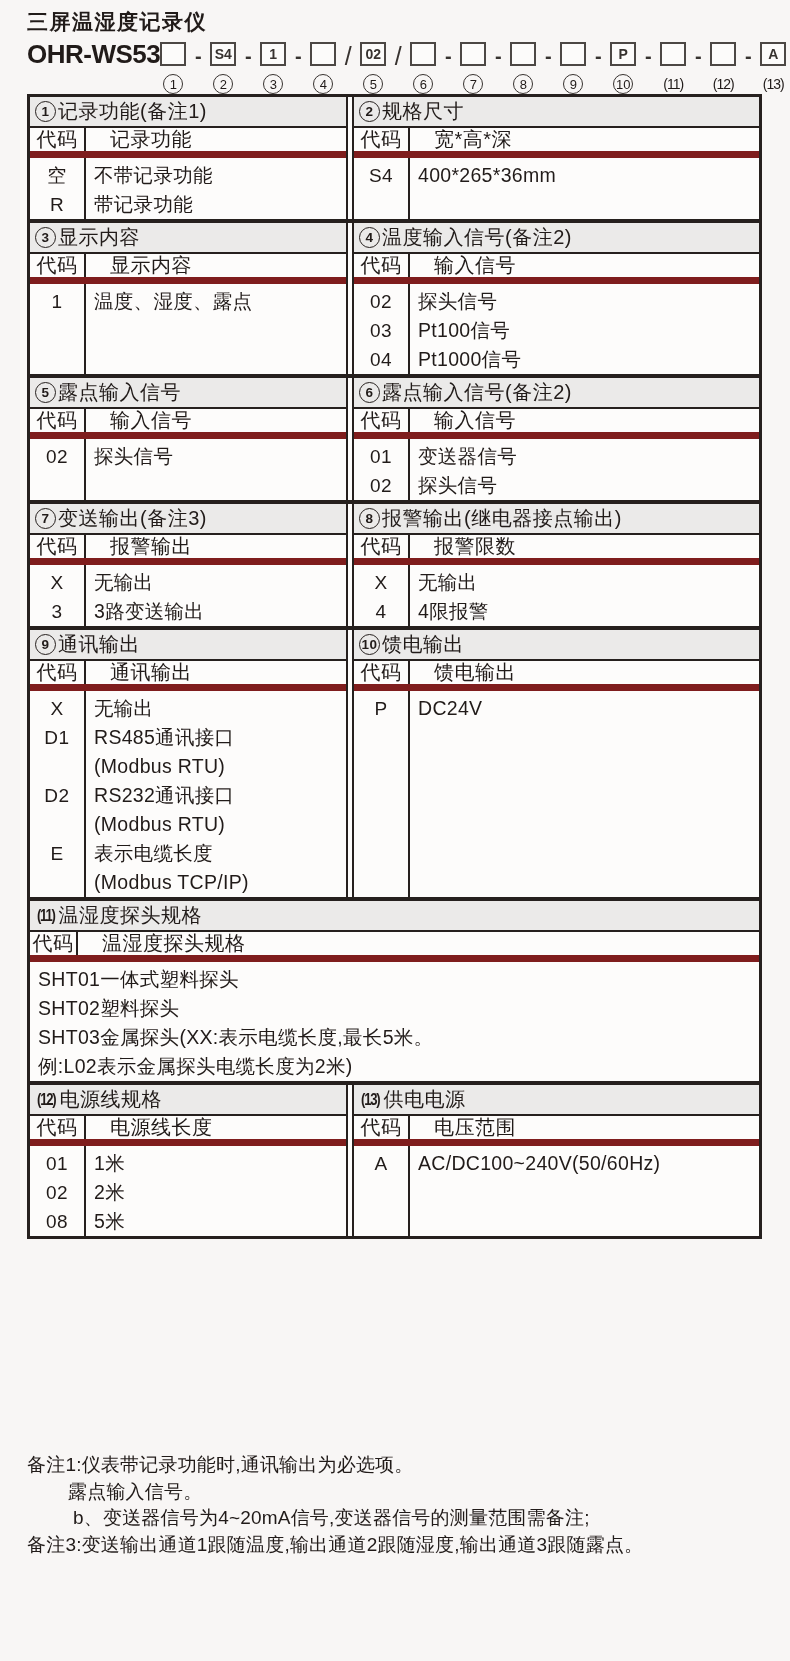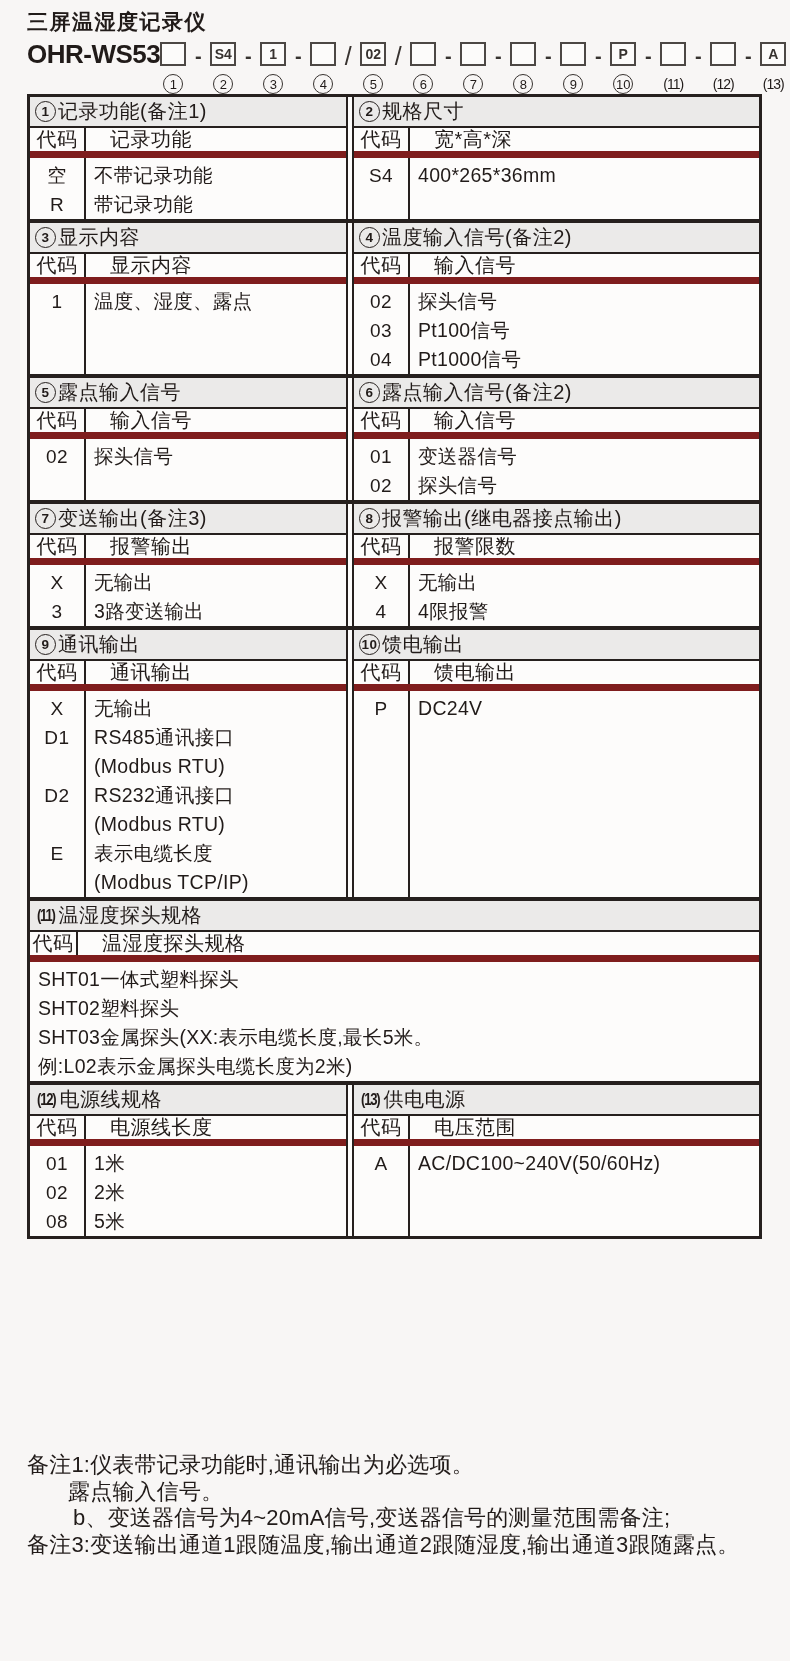--- a/index.html
+++ b/index.html
@@ -43,21 +43,21 @@
 .cl{height:29px;line-height:29px;text-align:center;font-size:19px;letter-spacing:.5px}
 .dl{height:29px;line-height:29px;padding-left:8px;font-size:19.5px;letter-spacing:.3px;white-space:nowrap}
 .fullw .hdr .hc,.fullw .codecol{width:48px}
 .b1 .body{height:78px}
 .b2 .body{height:138px}
 .b3 .body{height:80px}
 .b4 .body{height:70px}
 .b5 .body{height:222px}
 .b6 .body{height:158px}
 .b7 .body{height:106px}
-.notes{position:absolute;left:27px;top:1452px;font-size:22px;line-height:26.5px;letter-spacing:.2px}
+.notes{position:absolute;left:27px;top:1452px;font-size:19px;line-height:26.5px;letter-spacing:.2px}
 .note{white-space:nowrap}
 .note.ind1{padding-left:41px}
 .note.ind2{padding-left:46px}
 </style>
 </head>
 <body>
 
 <div class="page">
 
   <div class="doc-title">三屏温湿度记录仪</div>

